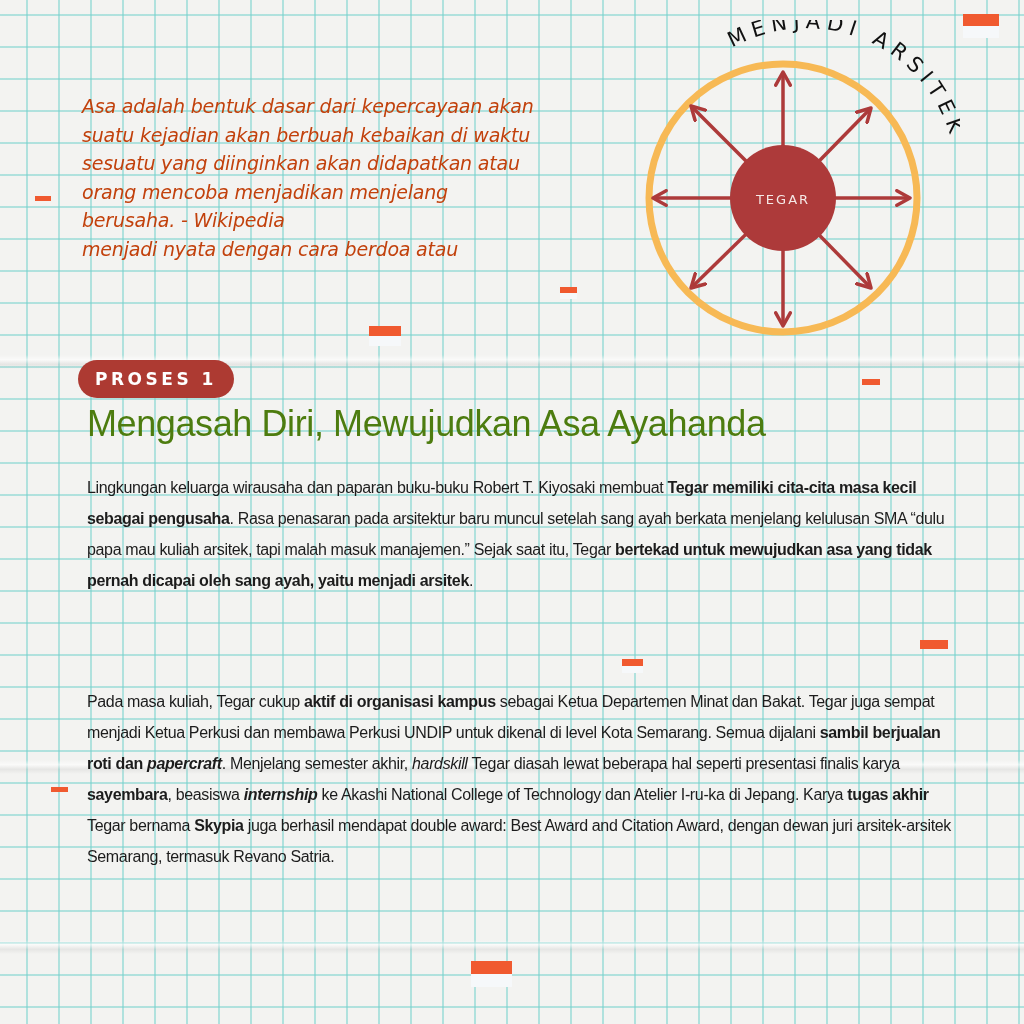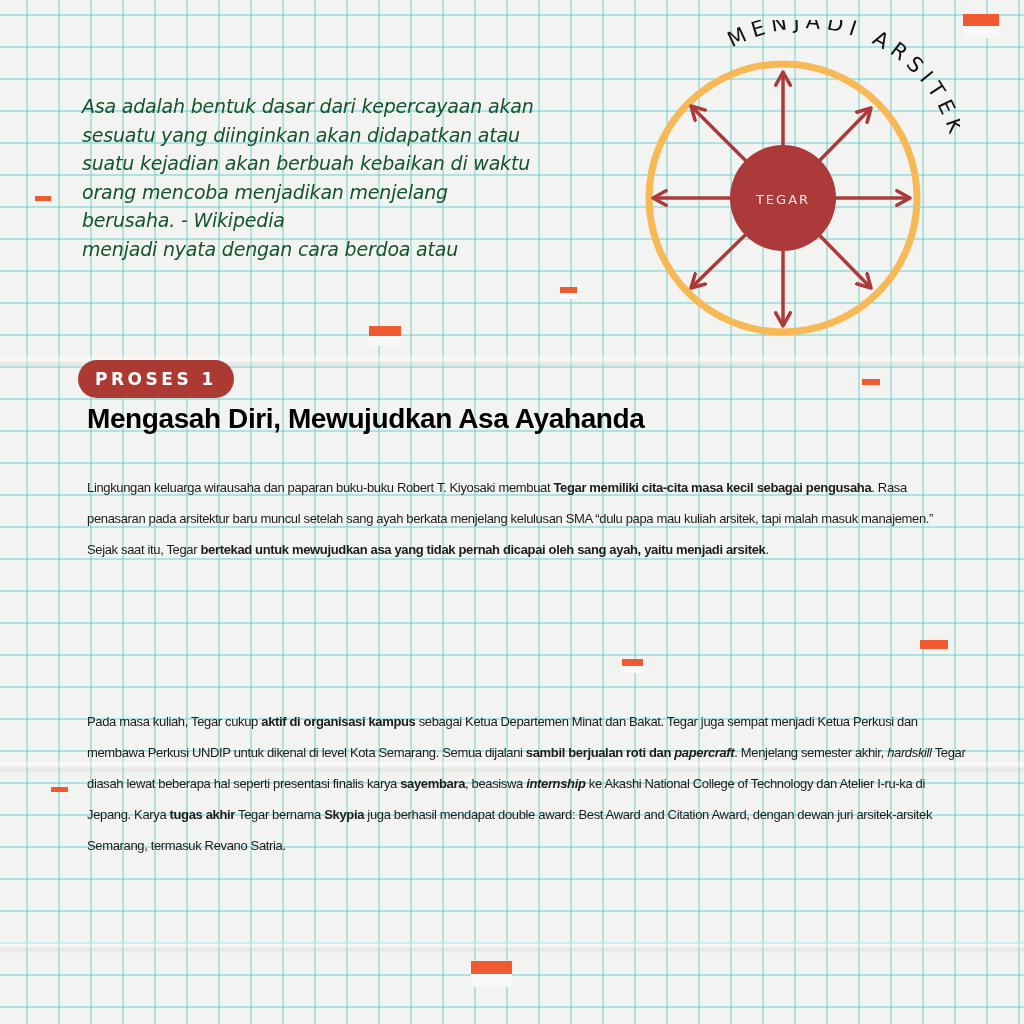--- a/index.html
+++ b/index.html
@@ -18,43 +18,43 @@
     position:absolute; left:0; width:1024px; height:14px;
     background:linear-gradient(to bottom, rgba(255,255,255,0), rgba(255,255,255,0.6), rgba(190,190,190,0.25), rgba(255,255,255,0));
     pointer-events:none;
   }
   .mark { position:absolute; }
   .mark .top { background:#f05a30; }
   .mark .bot { background:#f6f8fa; }
 
   .quote {
     position:absolute; left:82px; top:92px; width:500px;
-    font-style:italic; font-size:19px; line-height:28.5px; color:#14532d;
+    font-style:italic; font-size:19px; line-height:28.5px; color:#c2410c;
     letter-spacing:-0.2px;
   }
   .diagram { position:absolute; left:620px; top:20px; width:340px; height:330px; }
 
   .badge {
     position:absolute; left:78px; top:360px; width:156px; height:38px;
     background:#ad3a32; border-radius:19px; color:#fff;
     font-weight:bold; font-size:17px; letter-spacing:3.5px;
     display:flex; align-items:center; justify-content:center;text-align:center;
   }
   .title {
     position:absolute; left:87px; top:403px; width:800px;
-    font-size:28px; font-weight:bold; color:#000000; letter-spacing:-0.4px;
+    font-size:36px; font-weight:normal; color:#4d7c0f; letter-spacing:-0.4px;
     font-family:"Liberation Sans", sans-serif;
   }
   .para {
     position:absolute; left:87px; width:880px;
-    font-size:13px; line-height:31px; color:#1c1c1c; letter-spacing:-0.35px;
+    font-size:16px; line-height:31px; color:#1c1c1c; letter-spacing:-0.35px;
     font-family:"Liberation Sans", sans-serif;
   }
   .p1 { top:472px; }
-  .p2 { top:706px; }
+  .p2 { top:686px; }
 </style>
 </head>
 <body>
 
 <div class="fold" style="top:355px"></div>
 <div class="fold" style="top:760px"></div>
 <div class="fold" style="top:940px"></div>
 
 <div id="marks">
     <div class="mark" style="left: 963px; top: 14px;">
@@ -86,22 +86,22 @@
       <div class="top" style="width: 17px; height: 5px; background: rgb(240, 90, 48);"></div>
     </div>
     <div class="mark" style="left: 471px; top: 961px;">
       <div class="top" style="width: 41px; height: 13px; background: rgb(240, 90, 48);"></div>
       <div class="bot" style="width: 41px; height: 13px;"></div>
     </div>
   </div>
 
 <div class="quote">
   <div>Asa adalah bentuk dasar dari kepercayaan akan</div>
+  <div>suatu kejadian akan berbuah kebaikan di waktu</div>
   <div>sesuatu yang diinginkan akan didapatkan atau</div>
-  <div>suatu kejadian akan berbuah kebaikan di waktu</div>
   <div>orang mencoba menjadikan menjelang</div>
   <div>berusaha. - Wikipedia</div>
   <div>menjadi nyata dengan cara berdoa atau</div>
 </div>
 
 <div class="diagram">
   <svg width="340" height="330" viewBox="620 20 340 330" xmlns="http://www.w3.org/2000/svg">
     <defs>
       <path id="arcpath" d="M 732 48 A 150 150 0 0 1 944 238" fill="none"></path>
       <marker id="ah" viewBox="0 0 12 12" refX="10" refY="6" markerWidth="5" markerHeight="5" orient="auto">

